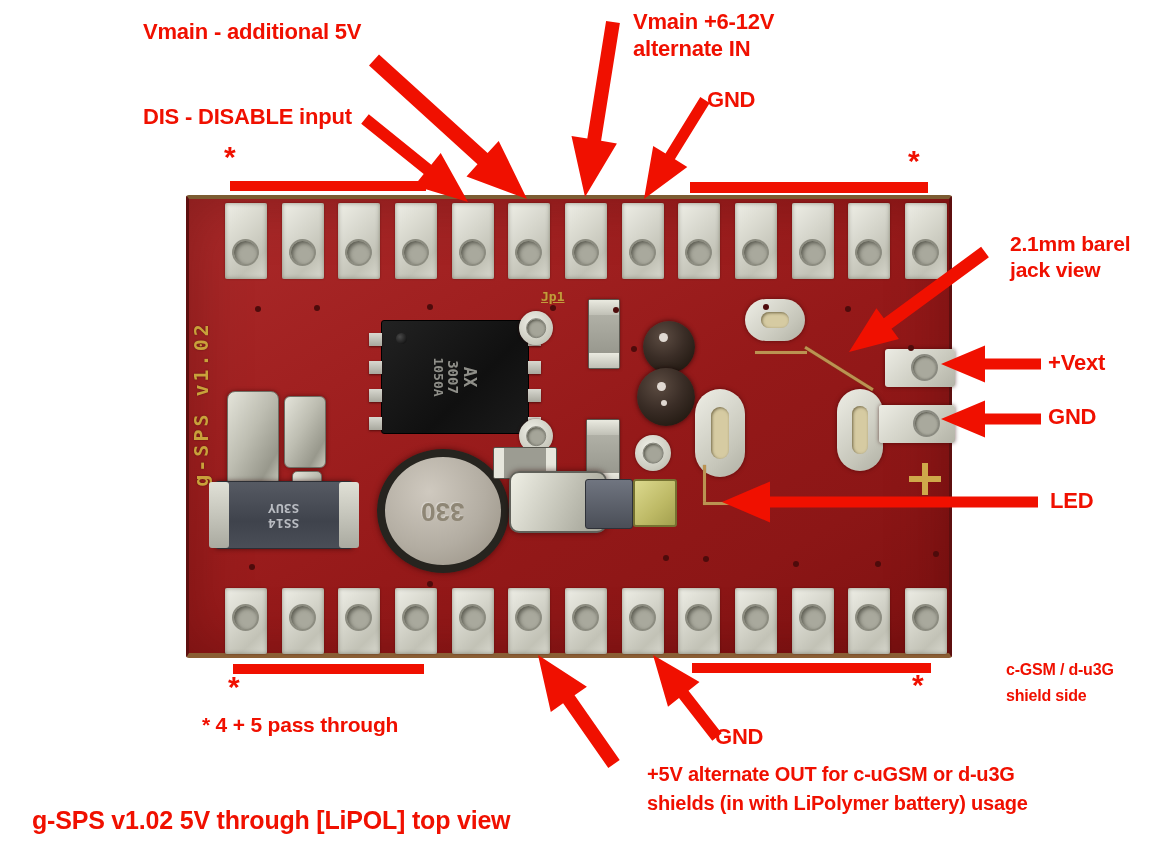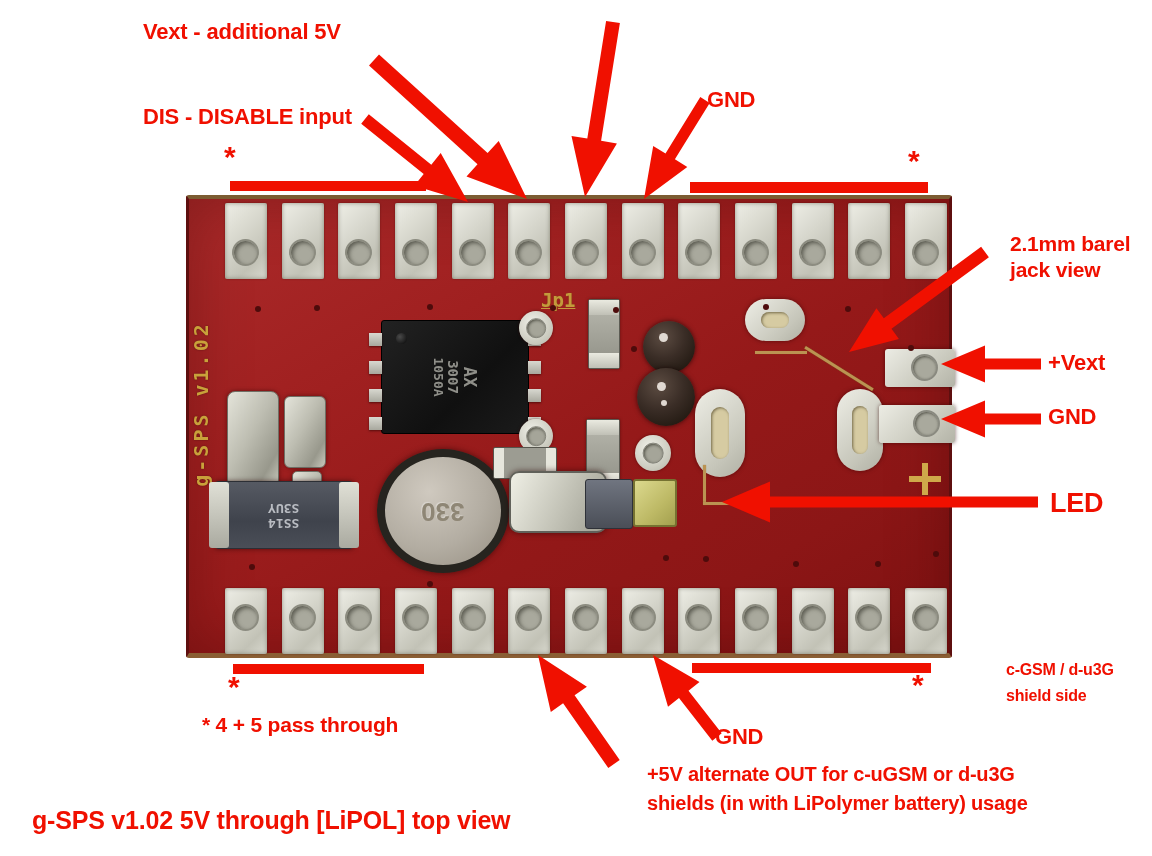--- a/index.html
+++ b/index.html
@@ -46,21 +46,21 @@
   .inductor span{transform:rotate(180deg);font-weight:bold;font-size:26px;color:#8e8675;
     text-shadow:1px 1px 1px rgba(255,255,255,.35);}
   .diode{position:absolute;left:25px;top:282px;width:138px;height:66px;background:
     linear-gradient(#565a63,#3f434c 60%,#4a4e57);border-radius:4px;border:1px solid #2c2f35;
     display:flex;align-items:center;justify-content:center;box-shadow:0 0 5px rgba(40,0,0,.6);}
   .diode .capend{position:absolute;top:0;width:20px;height:100%;
     background:linear-gradient(#e0e0d6,#aaaaa0);border-radius:3px;}
   .diode .capend.l{left:-6px;} .diode .capend.r{right:-6px;}
   .diodetxt{transform:rotate(180deg);text-align:center;color:#b9bcc2;
     font-family:"DejaVu Sans Mono",monospace;font-size:13px;font-weight:bold;line-height:1.15;}
-  .silk-jp1{position:absolute;left:352px;top:90px;color:#c49a3c;font-weight:bold;font-size:19px;
+  .silk-jp1{position:absolute;left:352px;top:90px;color:#c49a3c;font-weight:bold;font-size:13px;
     font-family:"DejaVu Sans Mono",monospace;text-decoration:underline;text-shadow:0 0 1px #7a5a10;text-align:center;}
   .rpad{position:absolute;border-radius:50%;
     background:radial-gradient(circle at 40% 35%,#f0f0e8,#c8c8bc 70%,#a9a99d);
     box-shadow:0 0 3px rgba(50,0,0,.6);}
   .rpad .rhole{position:absolute;left:50%;top:50%;transform:translate(-50%,-50%);
     width:52%;height:52%;border-radius:50%;background:#a5a599;border:1px solid #84847a;
     box-shadow:inset 1px 1px 3px rgba(60,60,50,.8);}
   .res{position:absolute;background:linear-gradient(#b9b9af,#8f8f85);border:1px solid #5c5c54;
     border-radius:2px;box-shadow:0 0 3px rgba(40,0,0,.5);}
   .res:before{content:"";position:absolute;left:0;top:0;width:100%;height:22%;
@@ -306,31 +306,35 @@
       <polygon points="700.3,97.1 665.5,153.5 653.2,145.9 644.0,199.0 687.3,166.9 674.9,159.3 709.7,102.9" fill="#f01000"></polygon>
       <polygon points="981.1,246.8 883.8,318.3 876.4,308.3 849.0,352.0 898.9,338.9 891.5,328.8 988.9,257.2" fill="#f01000"></polygon>
       <polygon points="1041.0,358.5 985.0,358.5 985.0,345.5 941.0,364.0 985.0,382.5 985.0,369.5 1041.0,369.5" fill="#f01000"></polygon>
       <polygon points="1041.0,413.5 985.0,413.5 985.0,400.5 941.0,419.0 985.0,437.5 985.0,424.5 1041.0,424.5" fill="#f01000"></polygon>
       <polygon points="1038.0,496.5 770.0,496.5 770.0,481.5 722.0,502.0 770.0,522.5 770.0,507.5 1038.0,507.5" fill="#f01000"></polygon>
       <polygon points="619.7,760.0 574.6,695.3 586.9,686.7 538.0,655.0 550.8,711.9 563.1,703.3 608.3,768.0" fill="#f01000"></polygon>
       <polygon points="721.7,733.3 688.5,690.7 699.5,682.1 653.0,655.0 668.0,706.7 679.0,698.1 712.3,740.7" fill="#f01000"></polygon>
     </svg>
 
   <div class="lab" style="left: 143px; top: 18px; font-size: 22px; line-height: 27px; color: rgb(240, 16, 0);">
-    <div>Vext - additional 5V</div>
+    <div>Vmain - additional 5V</div>
   </div>
   <div class="lab" style="left: 143px; top: 104px; font-size: 22px; color: rgb(240, 16, 0);">DIS - DISABLE input</div>
+  <div class="lab" style="left: 633px; top: 8px; font-size: 22px; line-height: 27px; color: rgb(240, 16, 0);">
+    <div>Vmain +6-12V</div>
+    <div>alternate IN</div>
+  </div>
   <div class="lab" style="left: 707px; top: 87px; font-size: 22px; color: rgb(240, 16, 0);">GND</div>
   <div class="lab" style="left: 1010px; top: 231px; font-size: 21px; line-height: 26px; color: rgb(240, 16, 0);">
     <div>2.1mm barel</div>
     <div>jack view</div>
   </div>
   <div class="lab" style="left: 1048px; top: 350px; font-size: 22px; color: rgb(240, 16, 0);">+Vext</div>
   <div class="lab" style="left: 1048px; top: 404px; font-size: 22px; color: rgb(240, 16, 0);">GND</div>
-  <div class="lab" style="left: 1050px; top: 488px; font-size: 27px; color: rgb(240, 16, 0);">LED</div>
+  <div class="lab" style="left: 1050px; top: 488px; font-size: 22px; color: rgb(240, 16, 0);">LED</div>
   <div class="lab" style="left: 1006px; top: 657px; font-size: 16px; line-height: 26px; color: rgb(240, 16, 0);">
     <div>c-GSM / d-u3G</div>
     <div>shield side</div>
   </div>
   <div class="lab" style="left: 715px; top: 724px; font-size: 22px; color: rgb(240, 16, 0);">GND</div>
   <div class="lab" style="left: 647px; top: 760px; font-size: 20px; line-height: 29px; color: rgb(240, 16, 0);">
     <div>+5V alternate OUT for c-uGSM or d-u3G</div>
     <div>shields (in with LiPolymer battery) usage</div>
   </div>
   <div class="lab" style="left: 202px; top: 713px; font-size: 21px; color: rgb(240, 16, 0);">* 4 + 5 pass through</div>

